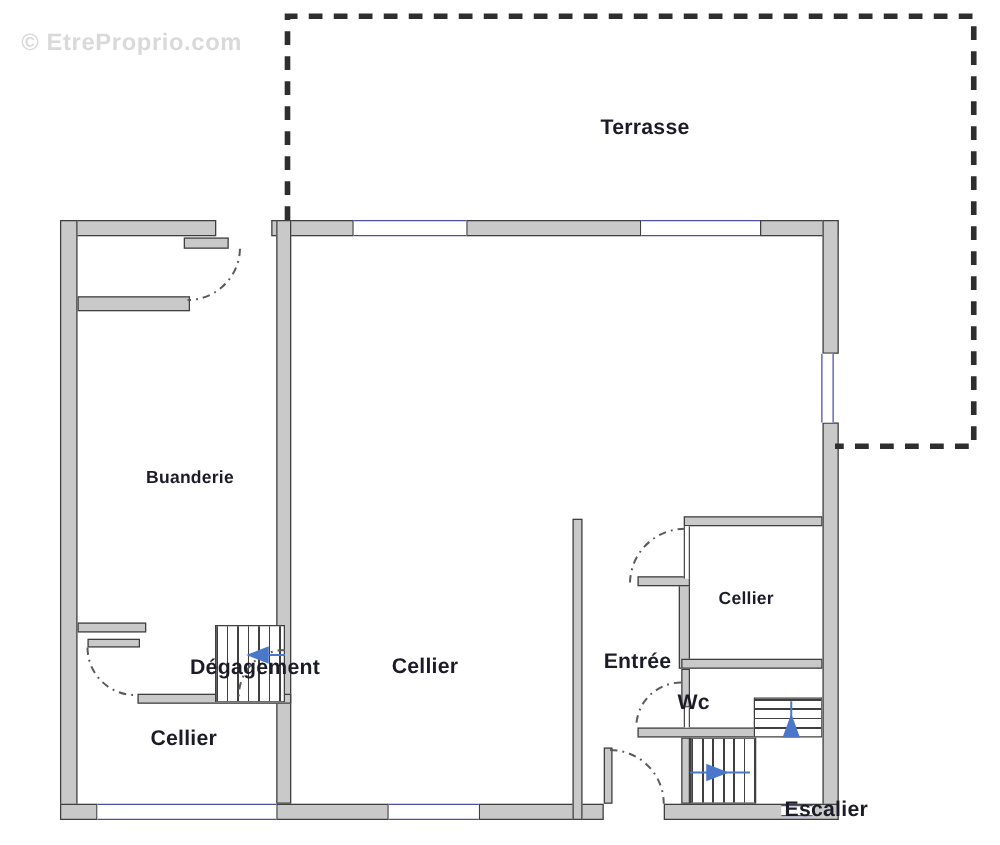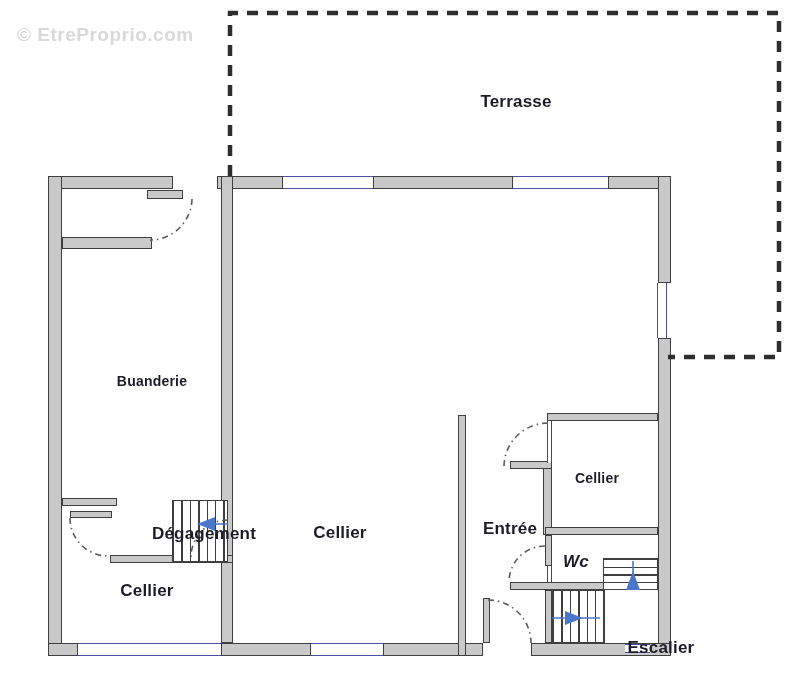--- a/index.html
+++ b/index.html
@@ -110,16 +110,16 @@
     </g>
   </svg>
 
   <div class="lbl" style="left:516px;top:102px;">Terrasse</div>
   <div class="lbl" style="left:152px;top:381px;font-size:14px;">Buanderie</div>
   <div class="lbl" style="left:597px;top:478px;font-size:14px;">Cellier</div>
   <div class="lbl" style="left:510px;top:529px;">Entrée</div>
   <div class="lbl" style="left:204px;top:534px;">Dégagement</div>
   <div class="lbl" style="left:340px;top:533px;">Cellier</div>
   <div class="lbl" style="left:147px;top:591px;">Cellier</div>
-  <div class="lbl" style="left:576px;top:562px;font-style:italic;">Wc</div>
+  <div class="lbl" style="left:555px;top:562px;">Wc</div>
   <div class="lbl" style="left:661px;top:648px;">Escalier</div>
 
 </div>
 
 </body></html>

